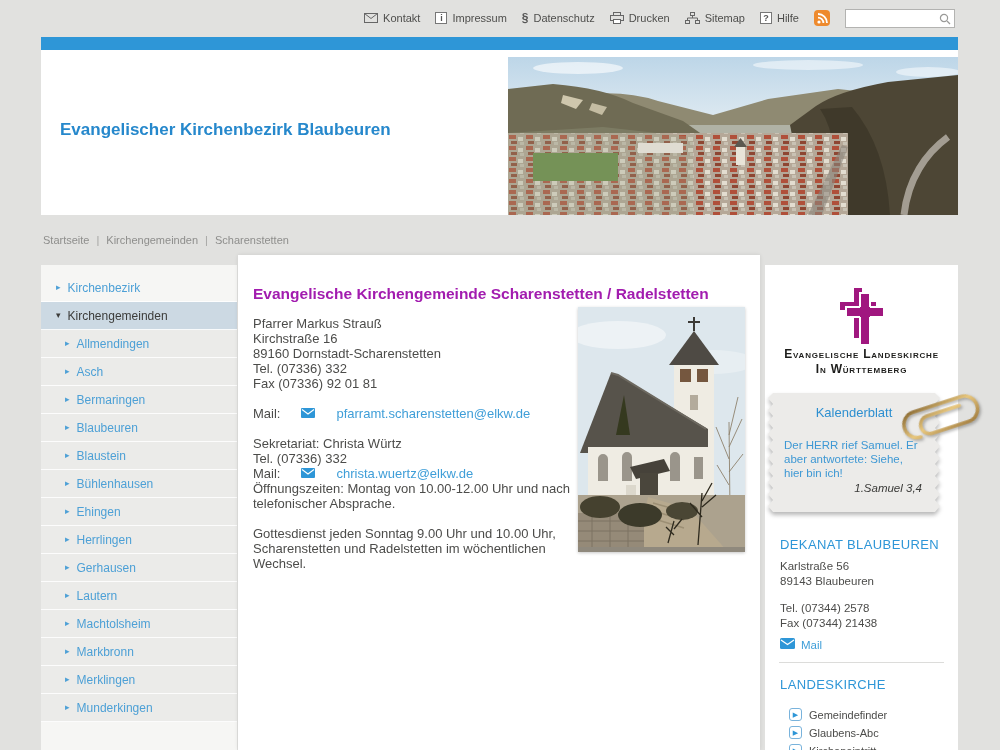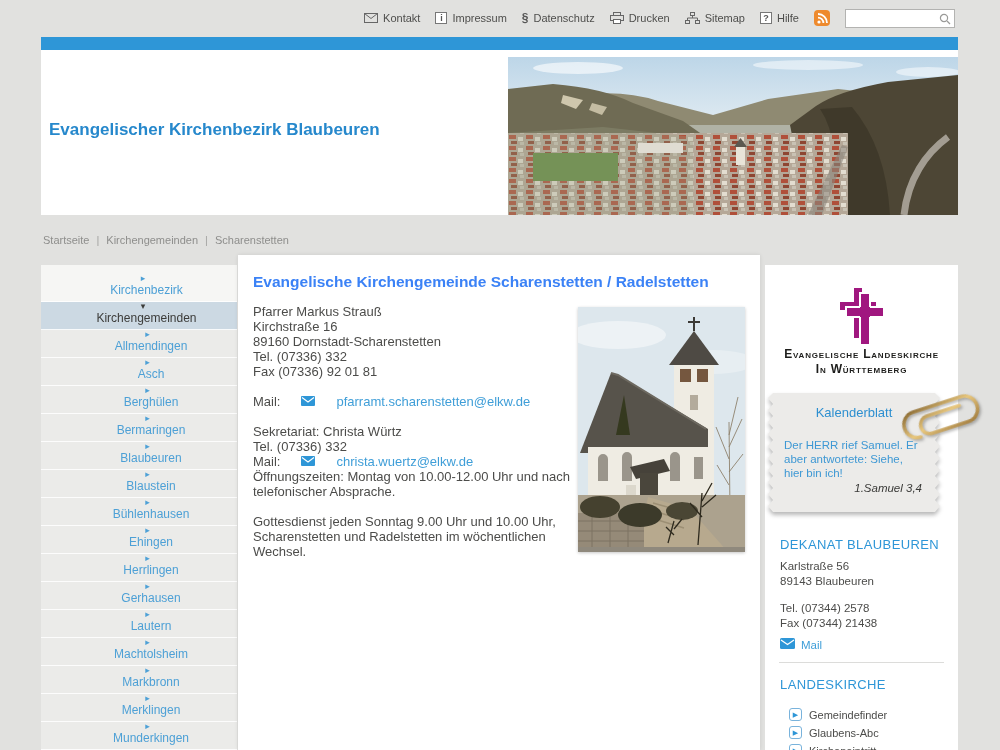--- a/index.html
+++ b/index.html
@@ -20,43 +20,43 @@
   .para-ico{font-size:12px;font-weight:bold;color:#555;}
   .rss{width:16px;height:16px;border-radius:4px;background:#ee8a2d;display:inline-flex;
     align-items:center;justify-content:center;cursor:pointer;}
   .searchbox{position:relative;width:110px;height:19px;background:#fff;border:1px solid #b3b3b1;}
   .searchbox input{position:absolute;inset:0;border:0;outline:none;font-size:11px;padding:0 18px 0 4px;
     font-family:"Liberation Sans",sans-serif;background:transparent;}
   .searchbox svg{position:absolute;right:3px;top:3px;}
   
   .bluebar{position:absolute;left:41px;top:37px;width:917px;height:13px;background:#2e96d7;}
   .header{position:absolute;left:41px;top:50px;width:917px;height:165px;background:#ffffff;}
-  .site-title{position:absolute;left:8px;top:70px;font-size:17px;font-weight:bold;color:#2688cc;}
+  .site-title{position:absolute;left:19px;top:70px;font-size:17px;font-weight:bold;color:#2688cc;}
   .panorama{position:absolute;right:0;top:7px;width:450px;height:158px;display:block;}
   
   .breadcrumb{position:absolute;left:43px;top:234px;font-size:11px;color:#8e8e8c;display:flex;gap:7px;}
   .crumb{cursor:pointer;}
   .crumb-sep{color:#a5a5a3;}
   
   .sidebar{position:absolute;left:41px;top:265px;width:196px;height:485px;background:#f6f6f4;padding-top:9px;}
   .nav-row{height:28px;display:flex;align-items:center;padding-left:15px;font-size:12px;cursor:pointer;
-    border-bottom:1px solid rgba(255,255,255,.85);flex-direction:column;}
+    border-bottom:1px solid rgba(255,255,255,.85);}
   .nav-row .arr{font-size:9px;margin-right:7px;line-height:1;}
   .l1{background:#f6f6f4;color:#4da0d6;}
   .l1 .arr{color:#4da0d6;}
   .l1.expanded{background:#ccd9e3;color:#3c3c3a;}
   .l1.expanded .arr{color:#3c3c3a;}
   .l2{background:#ebebe9;color:#4da0d6;padding-left:24px;}
   .l2 .arr{color:#4da0d6;}
   .arr-r::before{content:"\25B8";}
   .arr-d::before{content:"\25BE";}
   
   .main-panel{position:absolute;left:238px;top:255px;width:522px;height:495px;background:#fff;
     box-shadow:0 0 4px rgba(0,0,0,.10);}
-  .main-title{margin:18px 15px 0 15px;font-size:15.5px;font-weight:bold;color:#3b82f6;}
+  .main-title{margin:30px 15px 0 15px;font-size:15.5px;font-weight:bold;color:#a21caf;}
   .mblock{margin:13px 0 0 15px;width:330px;font-size:13px;line-height:15px;color:#4c4c4a;}
   .mblock + .mblock{margin-top:15px;}
   .mail-line{display:flex;align-items:center;gap:21px;}
   .mail-link{color:#3f9ed8;cursor:pointer;}
   .env{flex:0 0 auto;display:inline-block;}
   .church-photo{position:absolute;left:340px;top:52px;width:167px;height:245px;display:block;
     box-shadow:0 1px 3px rgba(0,0,0,.22);background:#fff;}
   
   .right-panel{position:absolute;left:765px;top:265px;width:193px;height:485px;background:#fff;}
   .logo-cross{display:block;margin:22px auto 0;}
@@ -198,24 +198,20 @@
     <span class="arr arr-d"></span>
     <span>Kirchengemeinden</span>
   </div>
   <div class="nav-row l2">
     <span class="arr arr-r"></span>
     <span>Allmendingen</span>
   </div>
   <div class="nav-row l2">
     <span class="arr arr-r"></span>
     <span>Asch</span>
-  </div>
-  <div class="nav-row l2">
-    <span class="arr arr-r"></span>
-    <span>Berghülen</span>
   </div>
   <div class="nav-row l2">
     <span class="arr arr-r"></span>
     <span>Bermaringen</span>
   </div>
   <div class="nav-row l2">
     <span class="arr arr-r"></span>
     <span>Blaubeuren</span>
   </div>
   <div class="nav-row l2">

